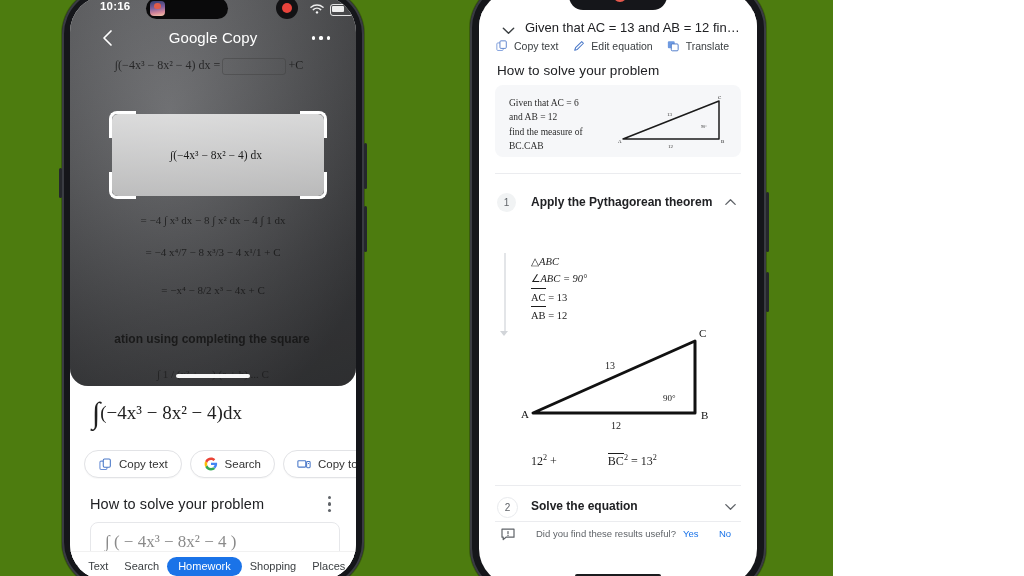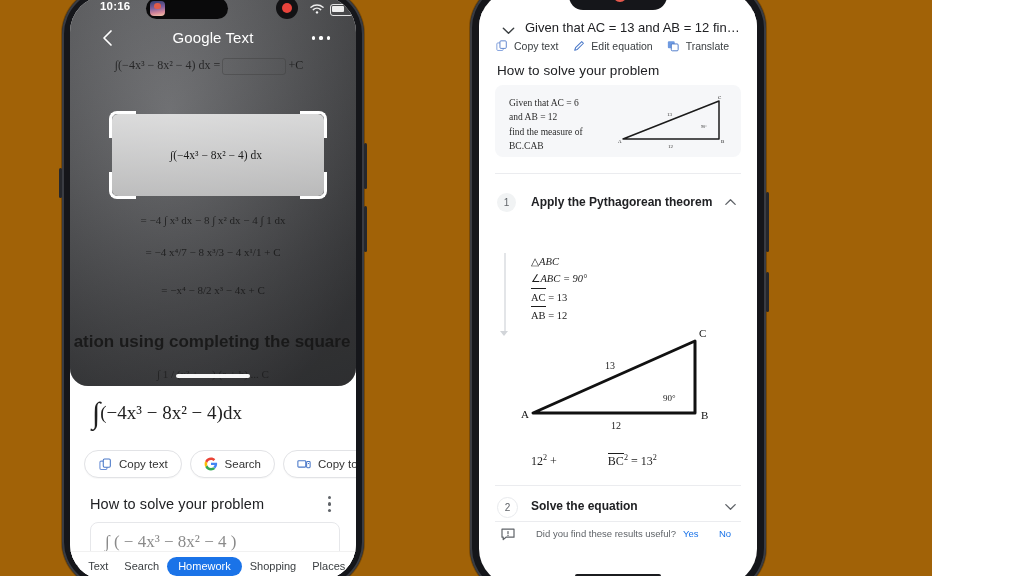--- a/index.html
+++ b/index.html
@@ -1,21 +1,21 @@
 <!DOCTYPE html>
 <html><head>
 <meta charset="utf-8">
 <style>
   html,body{margin:0;padding:0;}
   body{
     width:1024px;height:576px;overflow:hidden;background:#ffffff;
     font-family:"Liberation Sans", sans-serif;
     -webkit-font-smoothing:antialiased;
   }
-  .stage{position:relative;width:932px;height:576px;background:#a16207;}
+  .stage{position:relative;width:833px;height:576px;background:#4d7c0f;}
 
   
   .phone{position:absolute;border-radius:46px;background:#15161a;}
   .phone .frame-outline{position:absolute;inset:0;border-radius:46px;
     box-shadow:inset 0 0 0 2px #3a3c42, 0 0 0 1px rgba(0,0,0,.25);pointer-events:none;}
   .screen{position:absolute;overflow:hidden;background:#fff;border-radius:36px;}
   .side-btn{position:absolute;background:#25272c;border-radius:2px;}
 
   
   #phoneLeft{left:62px;top:-12px;width:302px;height:600px;}
@@ -64,21 +64,21 @@
   .c-br{right:-3px;bottom:-3px;border-left:0;border-top:0;border-radius:0 0 8px 0;}
   .selbox .eq{position:absolute;left:0;right:4px;top:50%;transform:translateY(-50%);text-align:center;
     font-family:"Liberation Serif", serif;font-size:11.5px;color:#1a1a1a;}
 
   .cam-line{position:absolute;left:0;right:0;z-index:3;text-align:center;
     font-family:"Liberation Serif", serif;color:#121212;opacity:.78;}
   .cl1{top:218px;font-size:11px;}
   .cl2{top:250px;font-size:11px;}
   .cl3{top:288px;font-size:11px;}
   .cam-head2{position:absolute;left:-8px;width:300px;top:336px;z-index:3;text-align:center;
-    font-size:17px;font-weight:700;color:#141414;opacity:.85;}
+    font-size:12px;font-weight:700;color:#141414;opacity:.85;}
   .cam-line4{position:absolute;left:0;right:0;top:372px;z-index:3;text-align:center;
     font-family:"Liberation Serif", serif;font-size:11px;color:#141414;opacity:.6;}
   .cam-grabber{position:absolute;left:50%;transform:translateX(-50%);top:378px;width:74px;height:4px;
     border-radius:3px;background:rgba(255,255,255,.96);z-index:7;}
 
   
   .sheet{position:absolute;left:0;top:390px;width:286px;height:194px;background:#fff;}
   .sheet-eq{position:absolute;left:22px;top:16px;font-family:"Liberation Serif", serif;
     font-size:19px;color:#1f1f1f;white-space:nowrap;}
   .sheet-eq .intsym{font-size:30px;line-height:0;position:relative;top:4px;}
@@ -179,21 +179,21 @@
             <path d="M3.3 5.6 A5.6 5.6 0 0 1 10.7 5.6" stroke="#fff" stroke-width="1.5" fill="none" stroke-linecap="round" opacity=".9"></path>
             <circle cx="7" cy="8.4" r="1.2" fill="#fff" opacity=".95"></circle>
           </svg>
           <div class="sb-batt"></div>
         </div>
 
         <div class="cam-head">
           <svg class="cam-back" viewBox="0 0 20 20">
             <path d="M13 3 L6 10 L13 17" stroke="#fff" stroke-width="1.7" fill="none" stroke-linecap="round" stroke-linejoin="round"></path>
           </svg>
-          <div class="cam-title">Google Text</div>
+          <div class="cam-title">Google Copy</div>
           <div class="cam-more">
               <span></span>
               <span></span>
               <span></span>
             </div>
         </div>
 
         <div class="cam-eq-top">
           <span>∫(−4x³ − 8x² − 4) dx =</span><span class="blankbox"></span><span>+C</span>
         </div>

